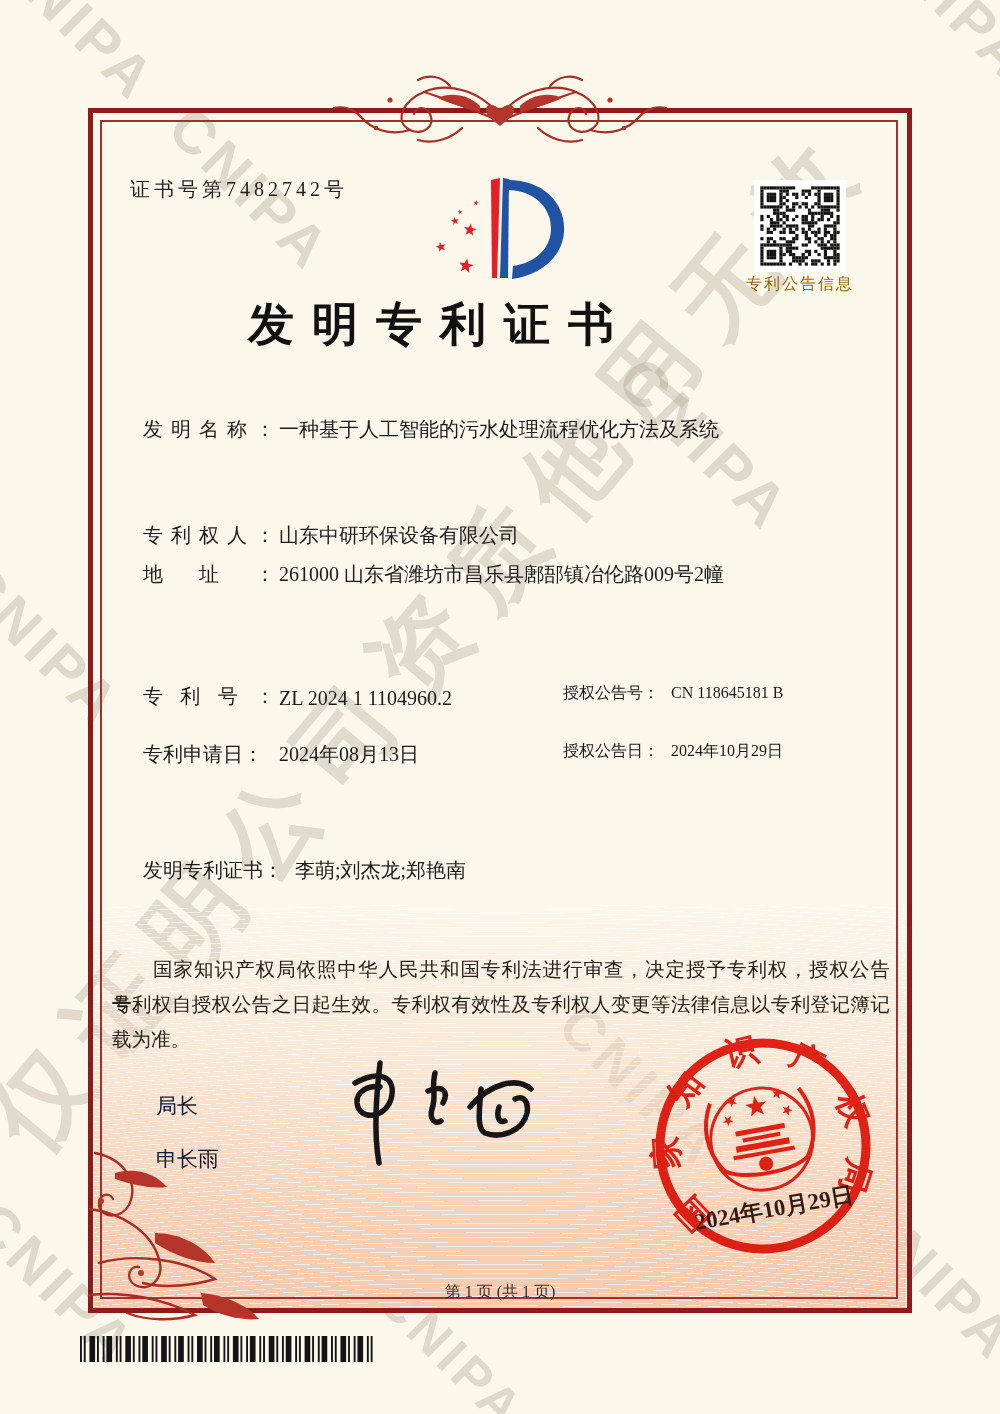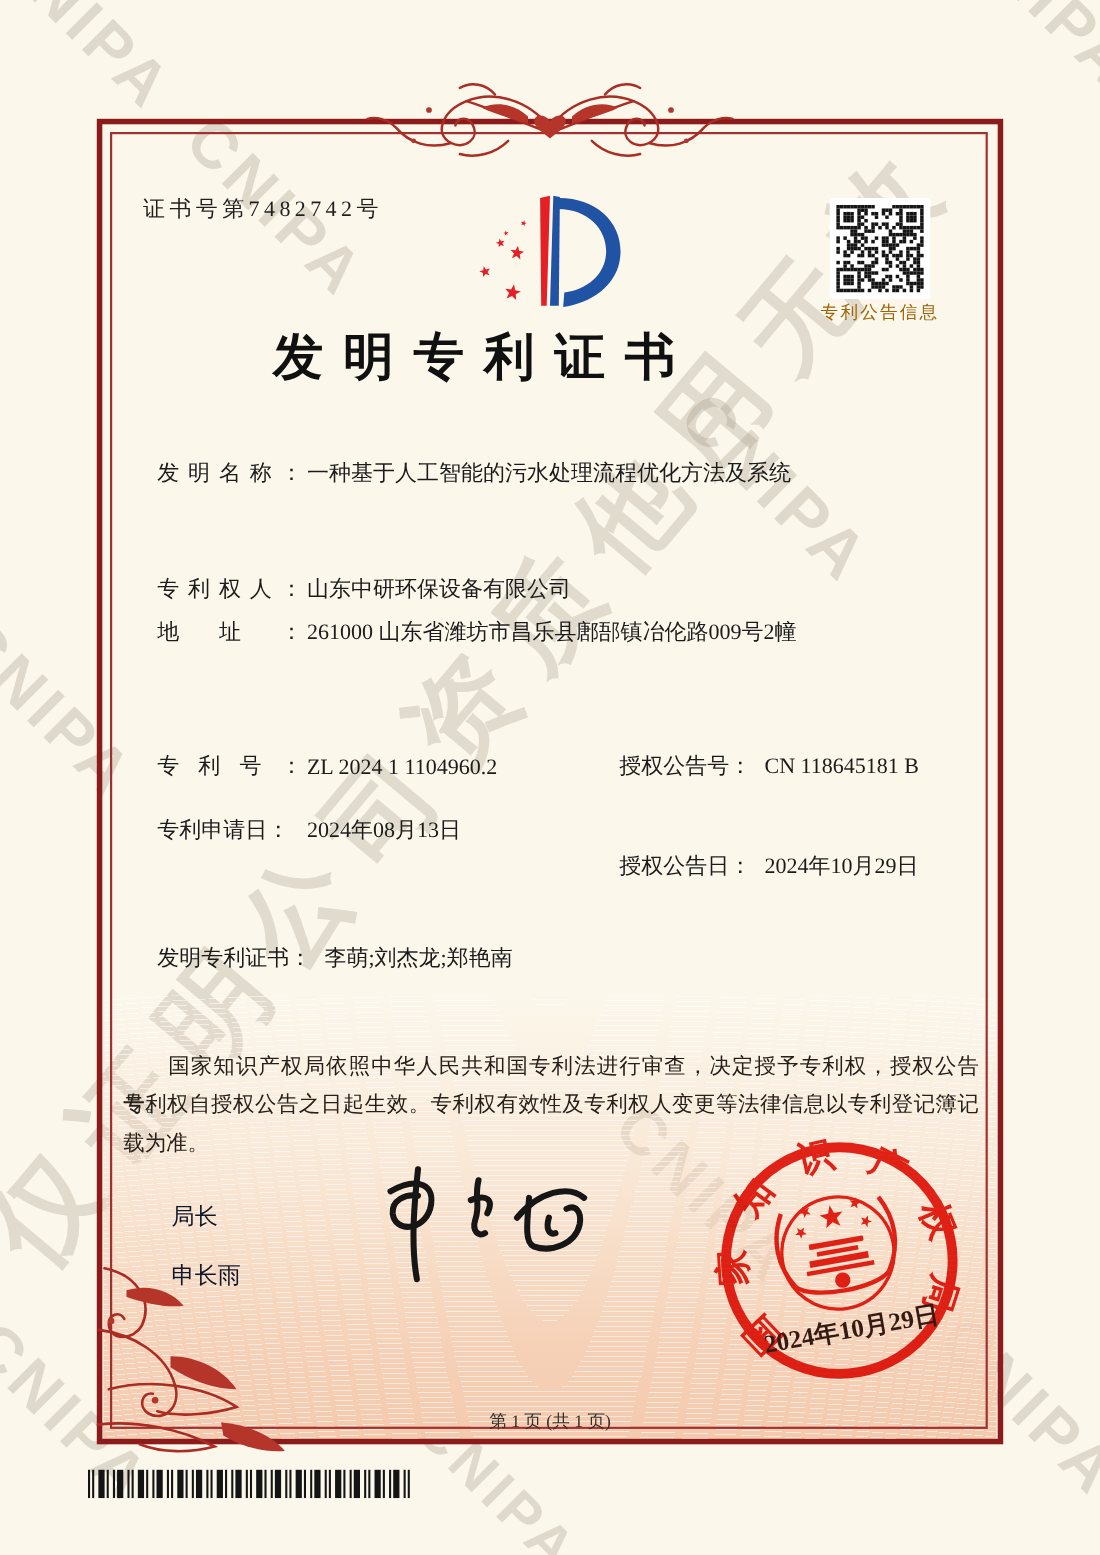--- a/index.html
+++ b/index.html
@@ -28,21 +28,21 @@
 
   .qr-wrap{position:absolute;left:754px;top:180px;width:92px;height:92px;}
   .qr-caption{position:absolute;left:735px;top:274px;width:130px;text-align:center;font-size:16px;
       letter-spacing:2px;color:#a16207;}
 
   .row{position:absolute;left:143px;font-size:20px;white-space:nowrap;color:#1b1b1b;}
   .flabel{display:inline-block;width:132px;vertical-align:bottom;}
   .just{text-align:justify;text-align-last:justify;}
   .cl{margin-right:12px;}
   .fval{margin-left:4px;}
-  .rcell{position:absolute;left:563px;font-size:20px;white-space:nowrap;color:#1b1b1b;}
+  .rcell{position:absolute;left:563px;font-size:16px;white-space:nowrap;color:#1b1b1b;}
 
   .body-line{position:absolute;left:112px;width:778px;font-size:19.5px;line-height:35px;color:#262019;
       text-align:justify;}
   .indent{text-indent:2.1em;}
 
   .officer{position:absolute;left:156px;font-size:21px;color:#0f172a;
       font-family:"Liberation Sans","DejaVu Sans",sans-serif;}
 
   .footer-page{position:absolute;left:0;width:1000px;top:1282px;text-align:center;font-size:16px;color:#33302a;}
 
@@ -464,21 +464,21 @@
   </div>
   <div class="row" style="top:683px">
     <span class="flabel just">专利号：</span><span class="fval">ZL 2024 1 1104960.2</span>
   </div>
   <div class="rcell" style="top:683px">
     <span class="cl">授权公告号：</span><span>CN 118645181 B</span>
   </div>
   <div class="row" style="top:741px">
     <span class="flabel">专利申请日：</span><span class="fval">2024年08月13日</span>
   </div>
-  <div class="rcell" style="top:774px">
+  <div class="rcell" style="top:741px">
     <span class="cl">授权公告日：</span><span>2024年10月29日</span>
   </div>
   <div class="row" style="top:857px">
     <span class="cl">发明专利证书：</span><span>李萌;刘杰龙;郑艳南</span>
   </div>
 
   <div class="body-line indent" style="top:952px">国家知识产权局依照中华人民共和国专利法进行审查，决定授予专利权，授权公告号。</div>
   <div class="body-line" style="top:987px">专利权自授权公告之日起生效。专利权有效性及专利权人变更等法律信息以专利登记簿记载为准。</div>
 
   <div class="officer" style="top:1092px">局长</div>

